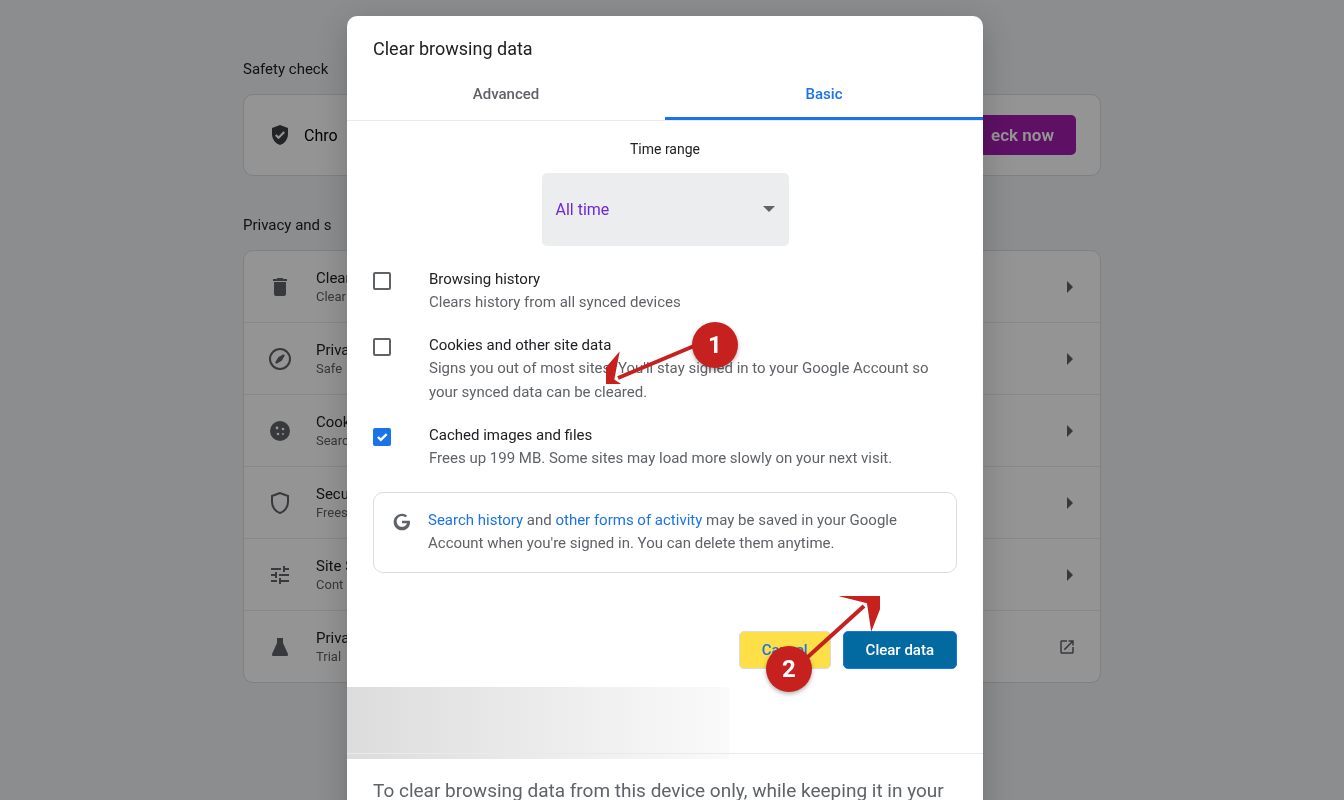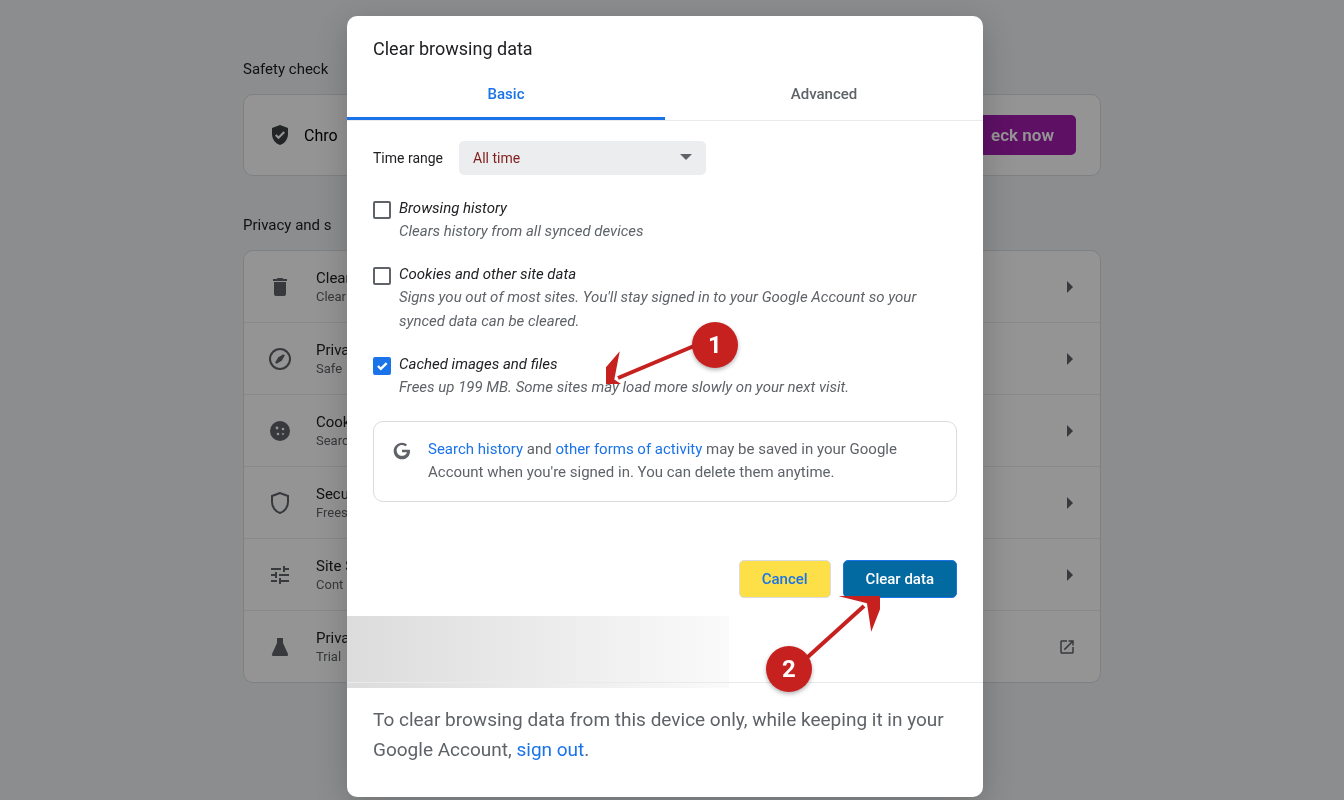--- a/index.html
+++ b/index.html
@@ -22,25 +22,25 @@
     .chevron-icon { color: #5f6368; }
     .checknow { background: #a21caf; color: #fff; padding: 10px 22px; border-radius: 5px; font-weight: 600; font-size: 17px; border: none; text-align: center; }
     
     .modal { position: absolute; left: 347px; top: 16px; width: 636px; background: #fff; border-radius: 10px; z-index: 10; box-shadow: 0 8px 32px rgba(0,0,0,0.2); overflow: hidden; }
     .modal-title { font-size: 18px; color: #202124; padding: 22px 26px 12px; }
     .tabs { display: flex; border-bottom: 1px solid #e8eaed; }
     .tab { flex: 1; text-align: center; padding: 14px 0; font-size: 15px; color: #5f6368; font-weight: 500; cursor: pointer; border-bottom: 3px solid transparent; }
     .tab.active { color: #1a73e8; border-bottom-color: #1a73e8; }
     
     .modal-body { padding: 20px 26px 10px; }
-    .time-row { display: flex; align-items: center; gap: 16px; margin-bottom: 24px; }
+    .time-row { display: flex; align-items: center; gap: 16px; margin-bottom: 24px; flex-direction: column; }
     .time-label { font-size: 14px; color: #202124; }
-    .time-select { display: flex; align-items: center; justify-content: space-between; background: #ecedee; border-radius: 5px; padding: 9px 14px; width: 247px; font-size: 14px; color: #7f1d1d; cursor: pointer; }
-    
-    .check-row { display: flex; gap: 8px; margin-bottom: 22px; font-style: italic; }
+    .time-select { display: flex; align-items: center; justify-content: space-between; background: #ecedee; border-radius: 5px; padding: 27px 14px; width: 247px; font-size: 16px; color: #6d28d9; cursor: pointer; }
+    
+    .check-row { display: flex; gap: 38px; margin-bottom: 22px; }
     .checkbox { width: 18px; height: 18px; border: 2px solid #5f6368; border-radius: 2px; margin-top: 2px; flex-shrink: 0; cursor: pointer; }
     .checkbox.checked { background: #1a73e8; border-color: #1a73e8; display: flex; align-items: center; justify-content: center; }
     .checkbox.checked svg { width: 14px; height: 14px; }
     .check-text .ctitle { font-size: 15px; color: #202124; margin-bottom: 3px; }
     .check-text .csub { font-size: 15px; color: #5f6368; line-height: 1.55; }
     
     .info-box { border: 1px solid #dadce0; border-radius: 10px; padding: 16px 18px; display: flex; gap: 16px; margin-top: 12px; }
     .info-box .glogo { flex-shrink: 0; margin-top: 3px; }
     .info-box .itext { font-size: 15px; color: #5f6368; line-height: 1.55; }
     .info-box .link { color: #1a73e8; }
@@ -168,22 +168,22 @@
         </svg>
     </div>
   </div>
 </div>
 
 <div class="backdrop"></div>
 
 <div class="modal">
   <div class="modal-title">Clear browsing data</div>
   <div class="tabs">
+    <div class="tab">Advanced</div>
     <div class="tab active">Basic</div>
-    <div class="tab">Advanced</div>
   </div>
   <div class="modal-body">
     <div class="time-row">
       <span class="time-label">Time range</span>
       <div class="time-select">
         <span>All time</span>
         <svg width="12" height="8" viewBox="0 0 12 8" fill="#5f6368">
             <path d="M0 0l6 6 6-6z"></path>
           </svg>
       </div>

